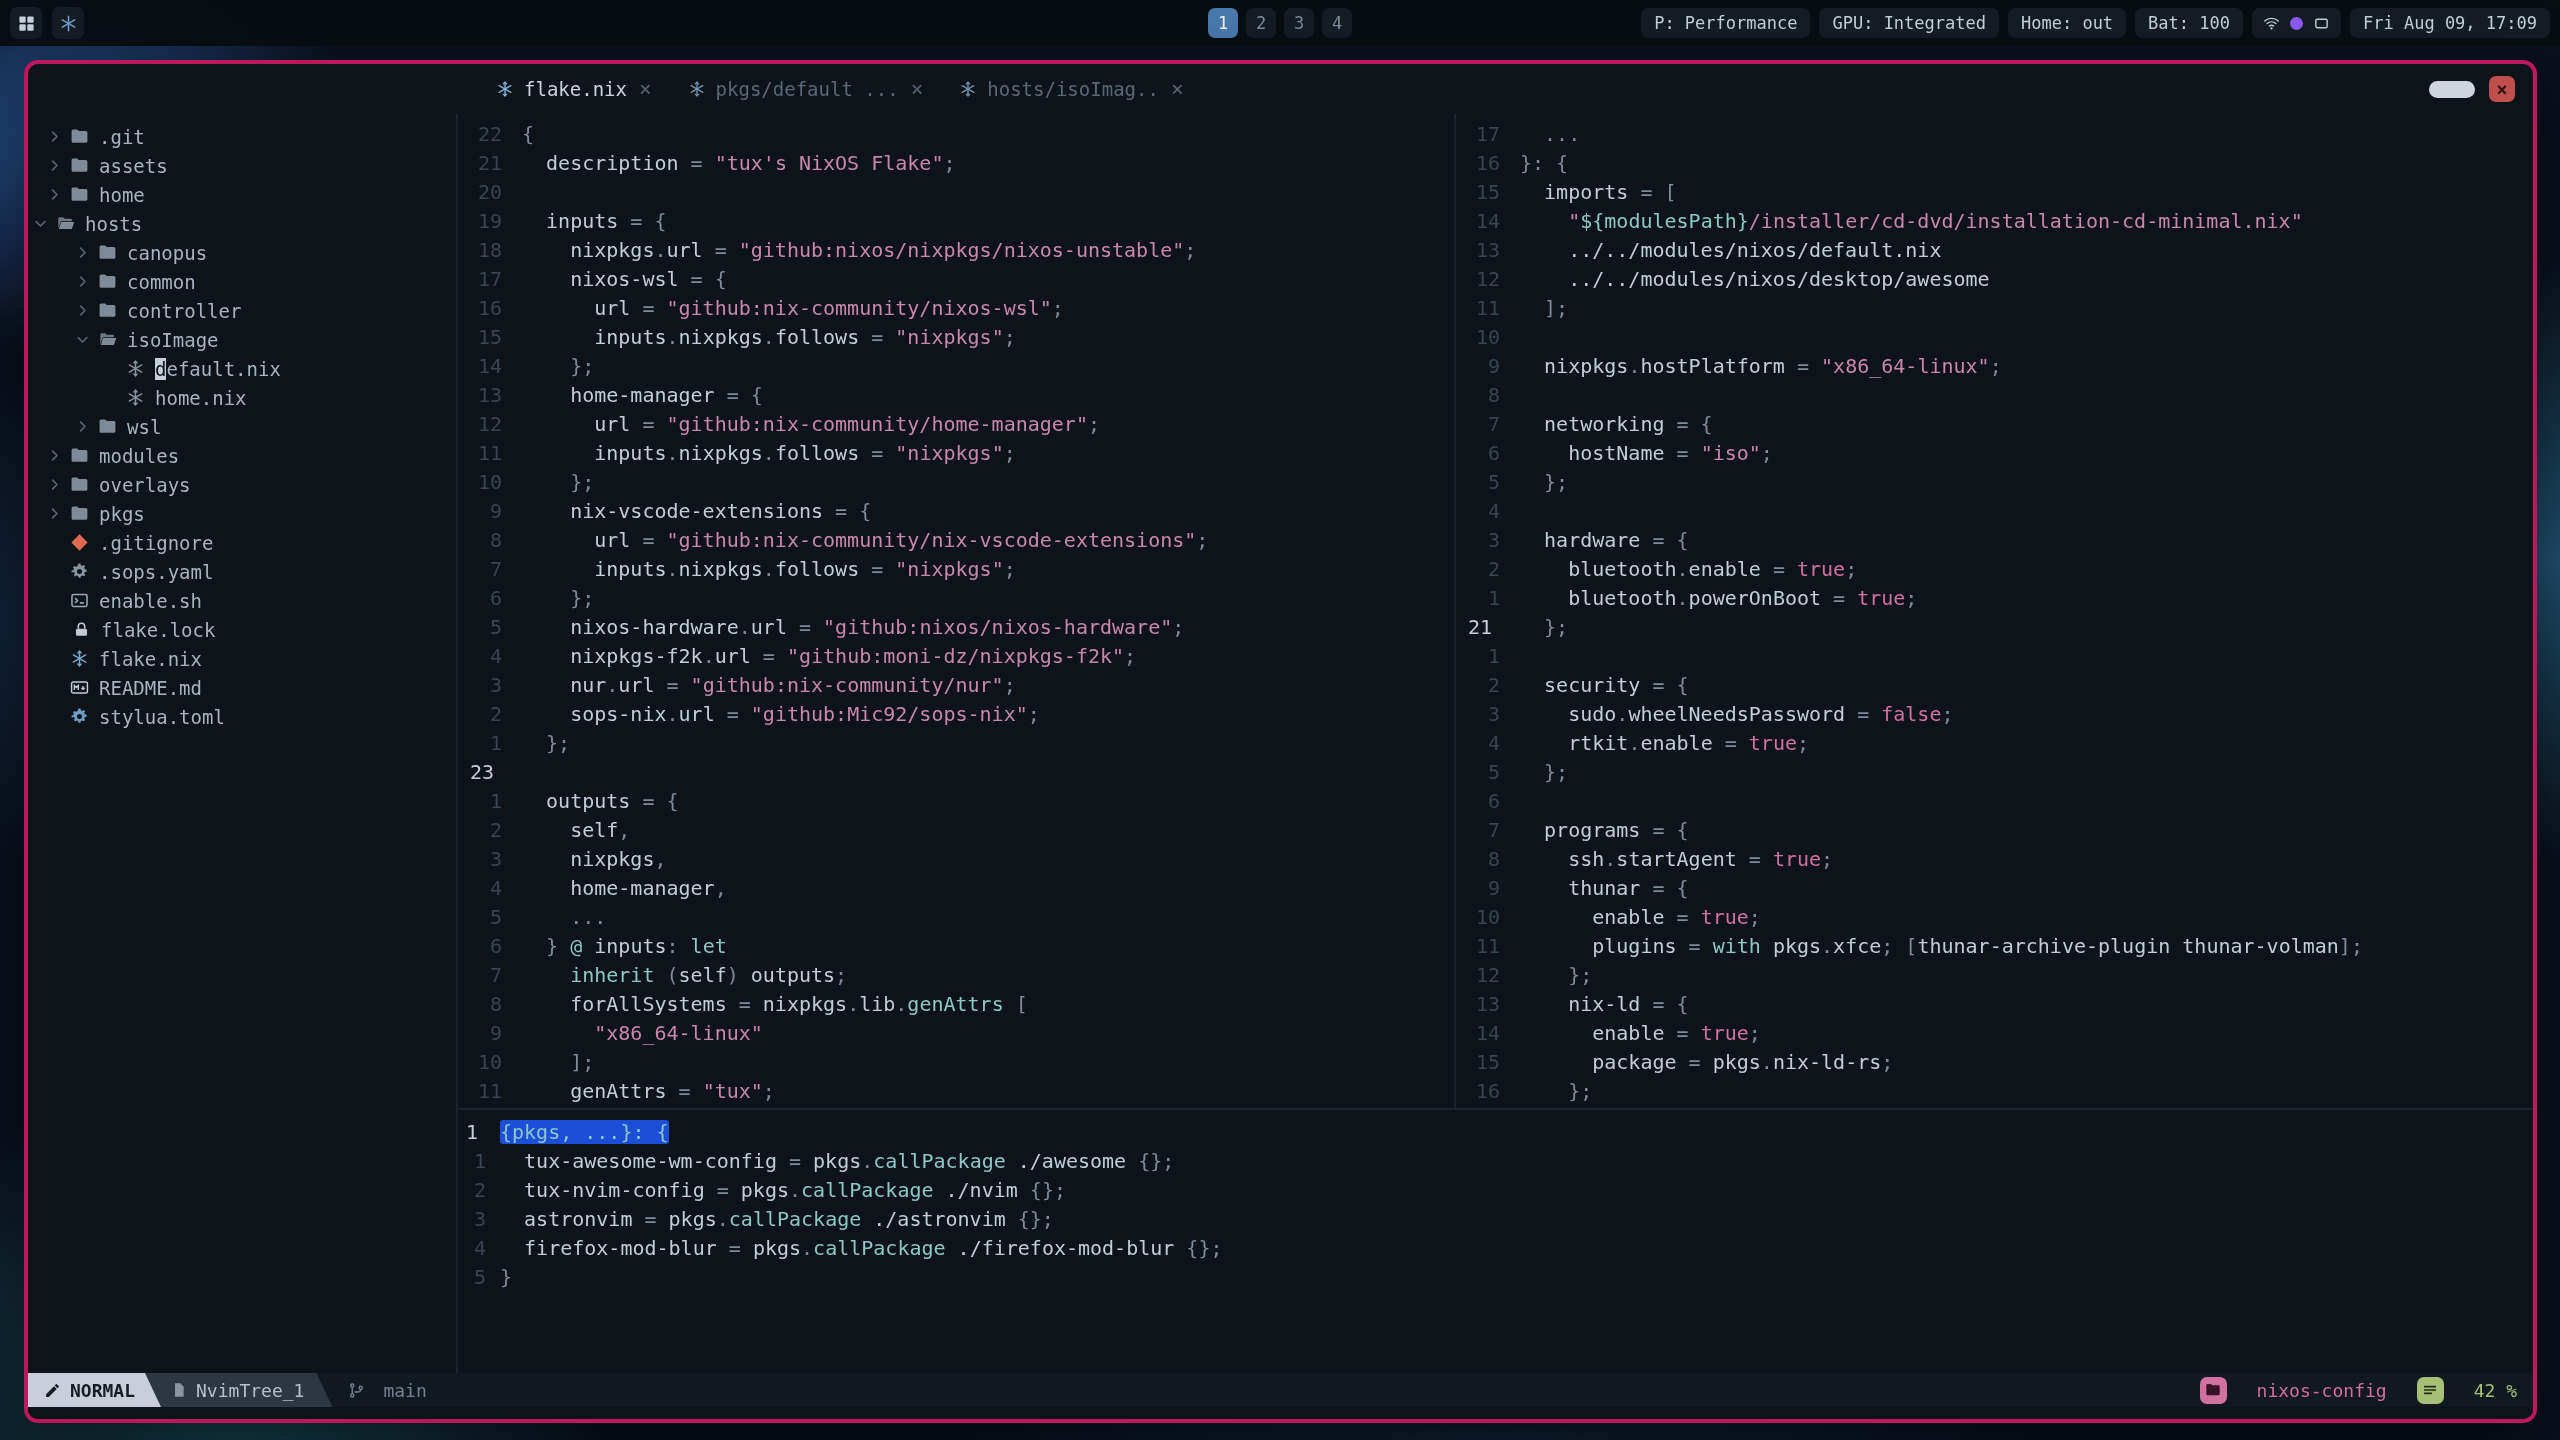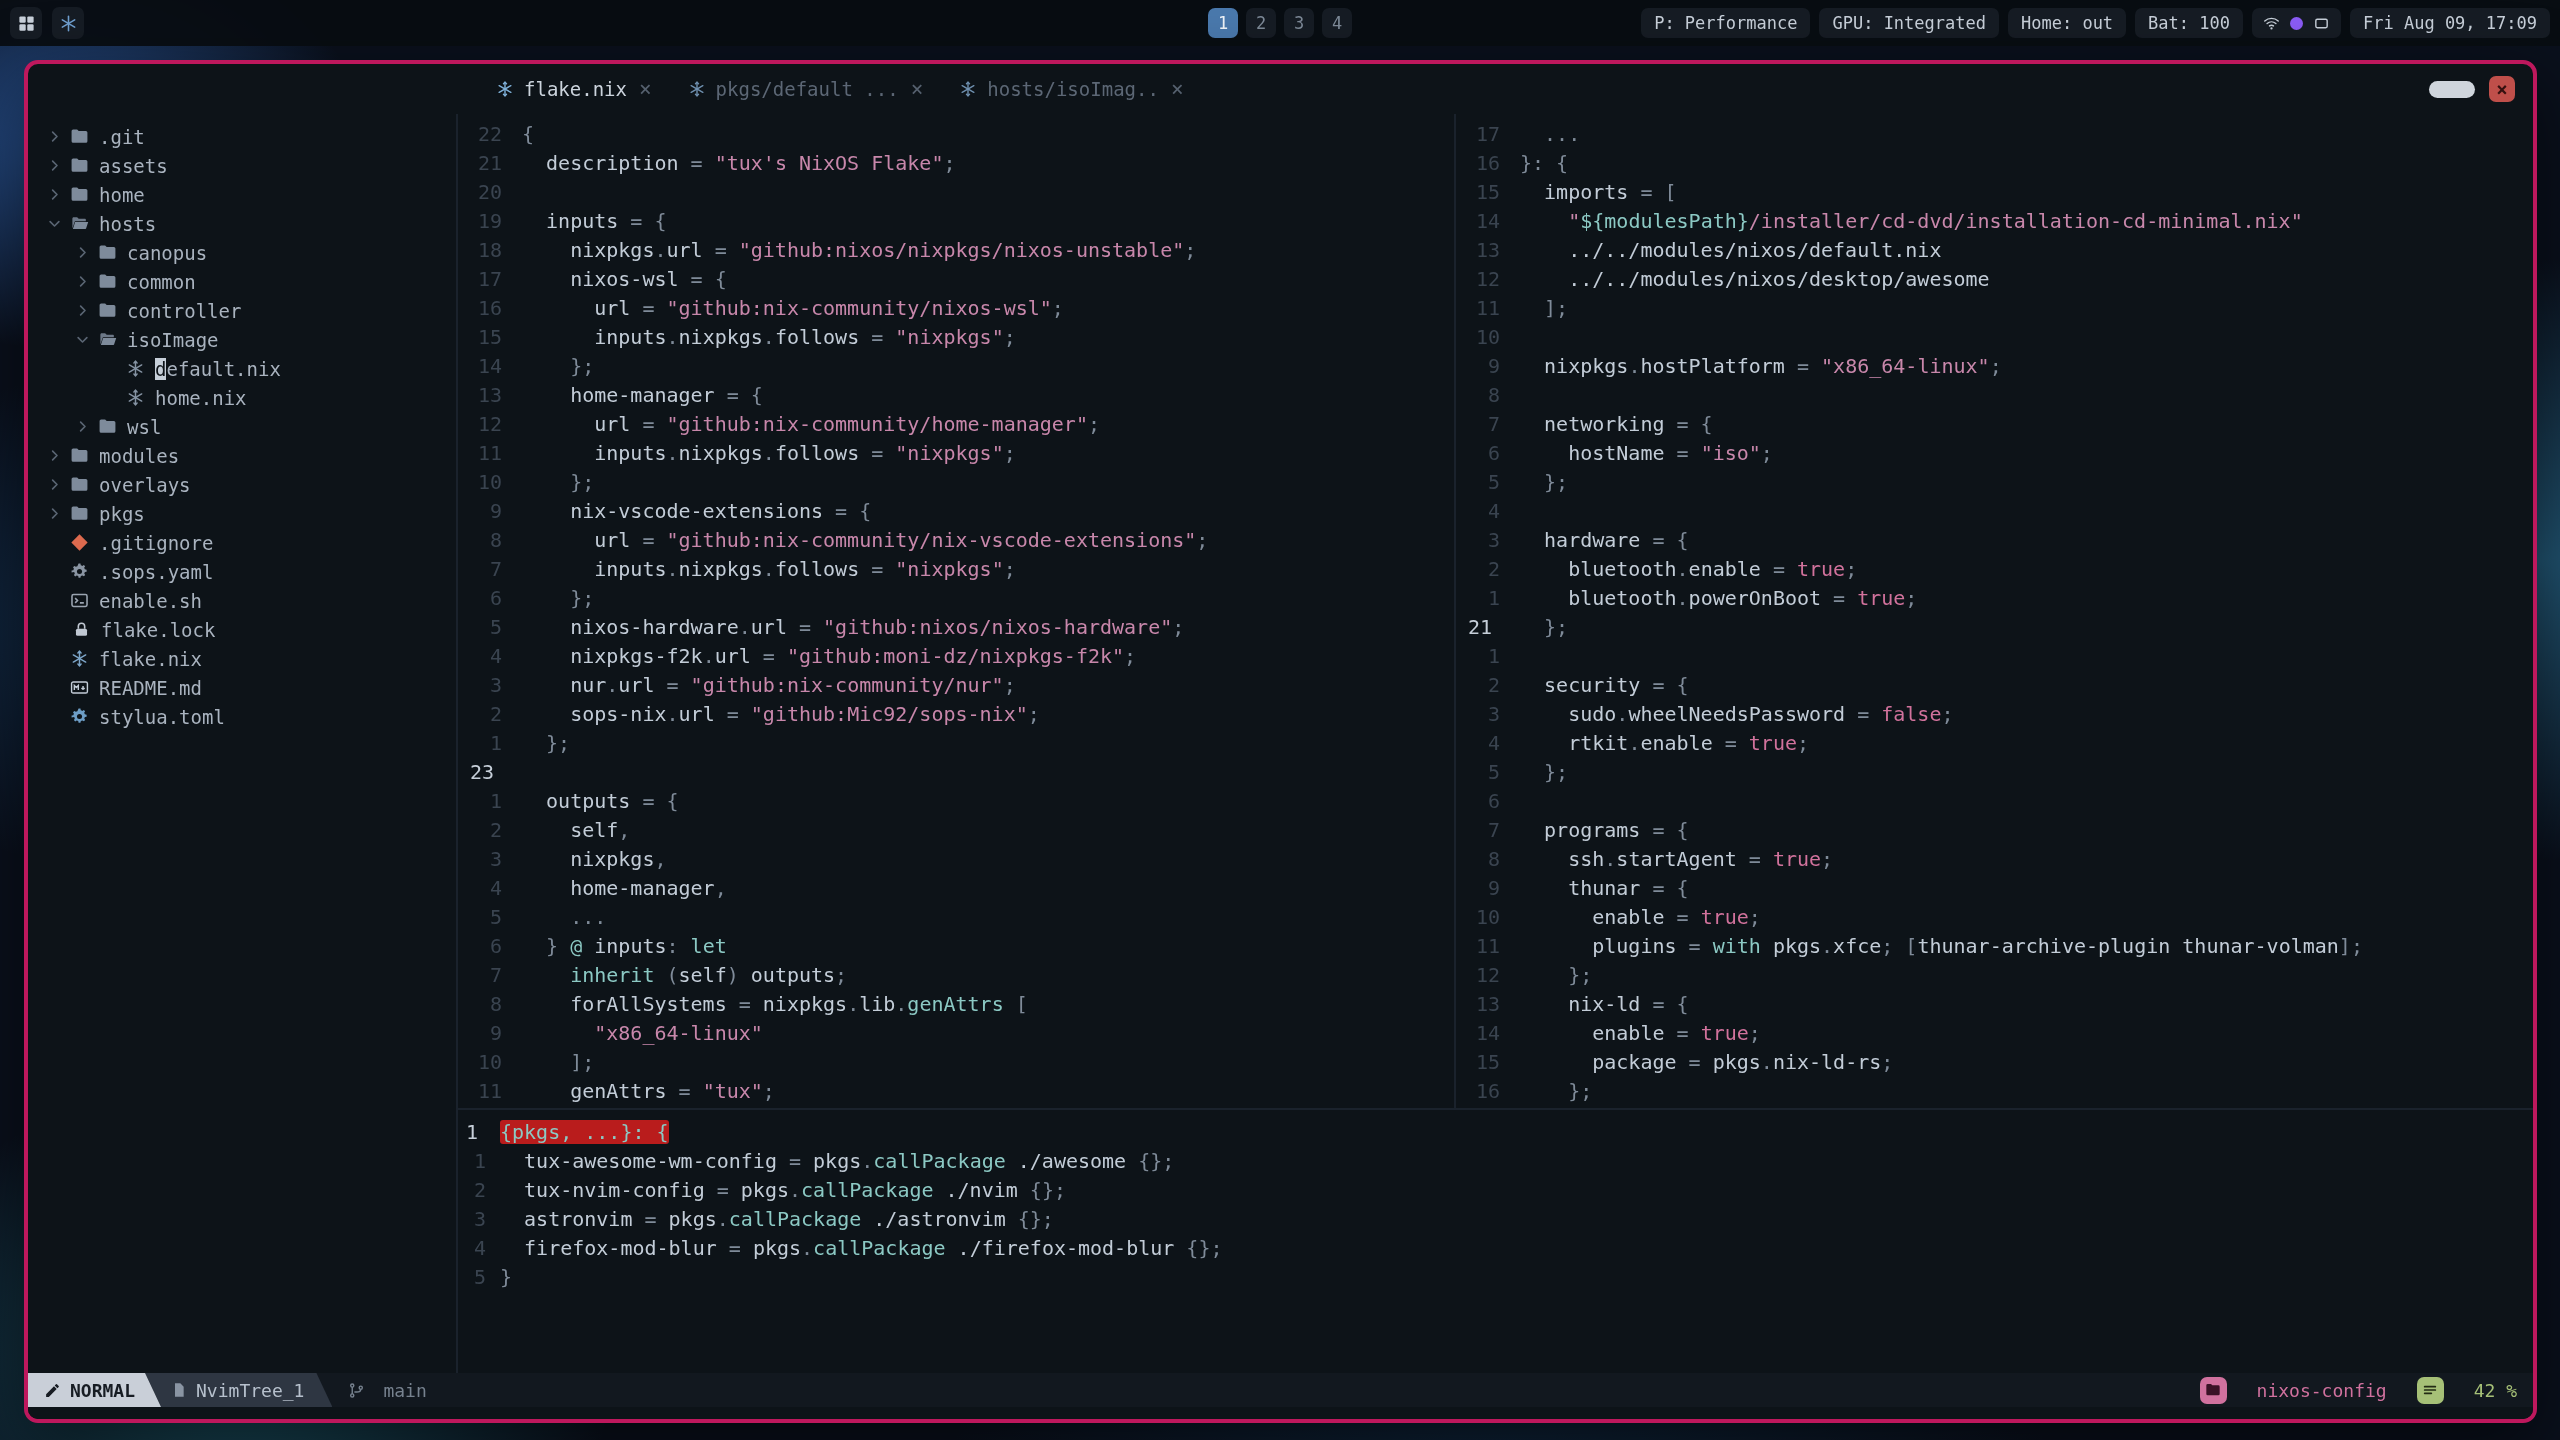--- a/index.html
+++ b/index.html
@@ -65,21 +65,21 @@
   .hsep{height:2px;background:#1a222c;flex:0 0 auto}
   .pane.bottom{flex:0 0 auto;padding-top:8px}
   .filler{flex:1}
   .crow{display:flex;height:29px;line-height:29px;font-size:20px;white-space:pre}
   .ln{flex:0 0 64px;box-sizing:border-box;text-align:right;padding-right:20px;color:#3a4450}
   .ln.cur{text-align:left;padding-left:12px;padding-right:0;color:#c6cfd9}
   .pane.bottom .ln{flex:0 0 42px;padding-right:14px}
   .pane.bottom .ln.cur{padding-left:8px}
   .ct{color:#c3cdd8}
   .tk-w{color:#c3cdd8}.tk-p{color:#7f8b99}.tk-t{color:#8cc9c4}.tk-s{color:#c887ab}.tk-b{color:#d1729c}
-  .hlbox{background:#b91c1c;border-radius:3px}
+  .hlbox{background:#1d4ed8;border-radius:3px}
   
   .statusline{flex:0 0 34px;background:#12181f;display:flex;align-items:center;font-size:18px}
   .sl-mode{background:#c9cfd8;color:#171c23;font-weight:bold;display:flex;align-items:center;gap:9px;
     padding:0 26px 0 16px;height:100%;clip-path:polygon(0 0,calc(100% - 16px) 0,100% 100%,0 100%);
     position:relative;z-index:2}
   .sl-mode svg{width:17px;height:17px}
   .sl-buf{background:#2e3642;color:#b7c1cd;display:flex;align-items:center;gap:9px;height:100%;
     margin-left:-16px;padding:0 28px 0 26px;position:relative;z-index:1;
     clip-path:polygon(0 0,calc(100% - 16px) 0,100% 100%,16px 100%)}
   .sl-buf svg{width:16px;height:16px;color:#8a95a3}
@@ -219,21 +219,21 @@
         <div class="trow" style="padding-left: 14px;"><span class="chev"><svg viewBox="0 0 24 24" fill="none" stroke="currentColor" stroke-width="2.6" stroke-linecap="round" stroke-linejoin="round">
               <path d="M9 5l7 7-7 7"></path>
             </svg></span><span class="ticon" style="color:#7e8b9b"><svg viewBox="0 0 24 24" fill="currentColor">
               <path d="M2 5a2 2 0 0 1 2-2h5l2 2h9a2 2 0 0 1 2 2v11a2 2 0 0 1-2 2H4a2 2 0 0 1-2-2V5z"></path>
             </svg></span><span class="tlabel">assets</span></div>
         <div class="trow" style="padding-left: 14px;"><span class="chev"><svg viewBox="0 0 24 24" fill="none" stroke="currentColor" stroke-width="2.6" stroke-linecap="round" stroke-linejoin="round">
               <path d="M9 5l7 7-7 7"></path>
             </svg></span><span class="ticon" style="color:#7e8b9b"><svg viewBox="0 0 24 24" fill="currentColor">
               <path d="M2 5a2 2 0 0 1 2-2h5l2 2h9a2 2 0 0 1 2 2v11a2 2 0 0 1-2 2H4a2 2 0 0 1-2-2V5z"></path>
             </svg></span><span class="tlabel">home</span></div>
-        <div class="trow" style="padding-left: 14px;"><span class="chev"><svg viewBox="0 0 24 24" fill="none" stroke="currentColor" stroke-width="2.6" stroke-linecap="round" stroke-linejoin="round">
+        <div class="trow" style=""><span class="chev"><svg viewBox="0 0 24 24" fill="none" stroke="currentColor" stroke-width="2.6" stroke-linecap="round" stroke-linejoin="round">
               <path d="M5 9l7 7 7-7"></path>
             </svg></span><span class="ticon" style="color:#7e8b9b"><svg viewBox="0 0 24 24" fill="currentColor">
               <path d="M4 4h5l2 2h8a1 1 0 0 1 1 1v2H6.2L3 18.4V6a2 2 0 0 1 1-2z" opacity=".85"></path>
               <path d="M6.5 10H23l-2.7 8.2A2 2 0 0 1 18.4 19H3.6z"></path>
             </svg></span><span class="tlabel">hosts</span></div>
         <div class="trow" style="padding-left: 42px;"><span class="chev"><svg viewBox="0 0 24 24" fill="none" stroke="currentColor" stroke-width="2.6" stroke-linecap="round" stroke-linejoin="round">
               <path d="M9 5l7 7-7 7"></path>
             </svg></span><span class="ticon" style="color:#7e8b9b"><svg viewBox="0 0 24 24" fill="currentColor">
               <path d="M2 5a2 2 0 0 1 2-2h5l2 2h9a2 2 0 0 1 2 2v11a2 2 0 0 1-2 2H4a2 2 0 0 1-2-2V5z"></path>
             </svg></span><span class="tlabel">canopus</span></div>

